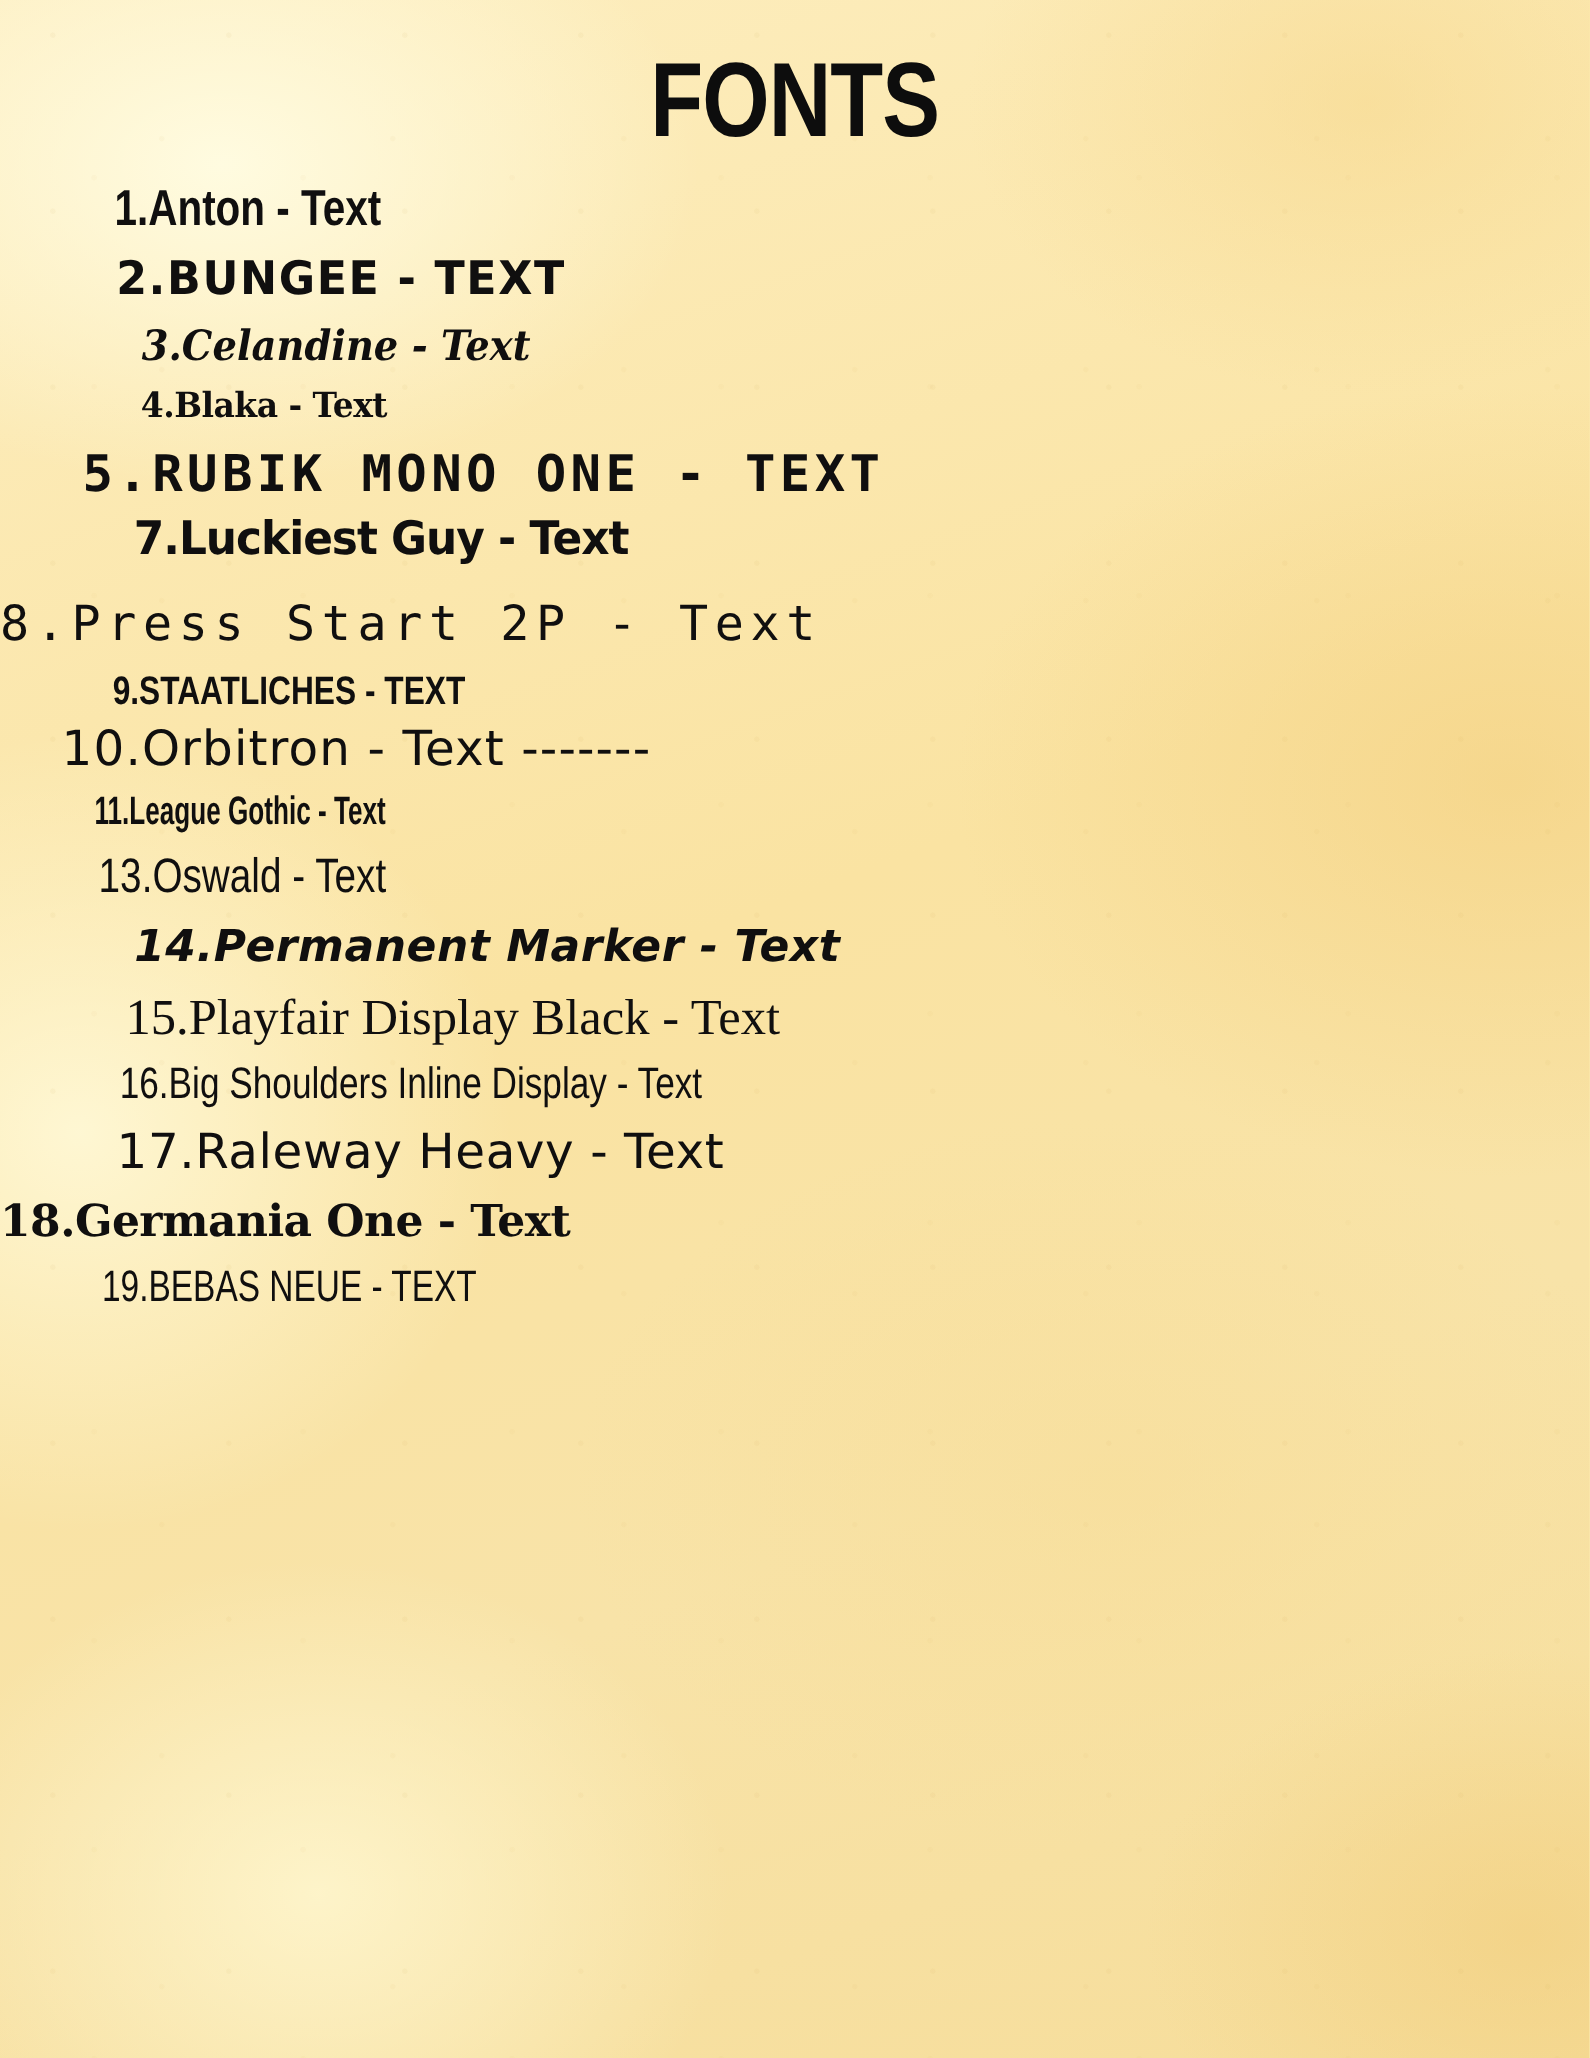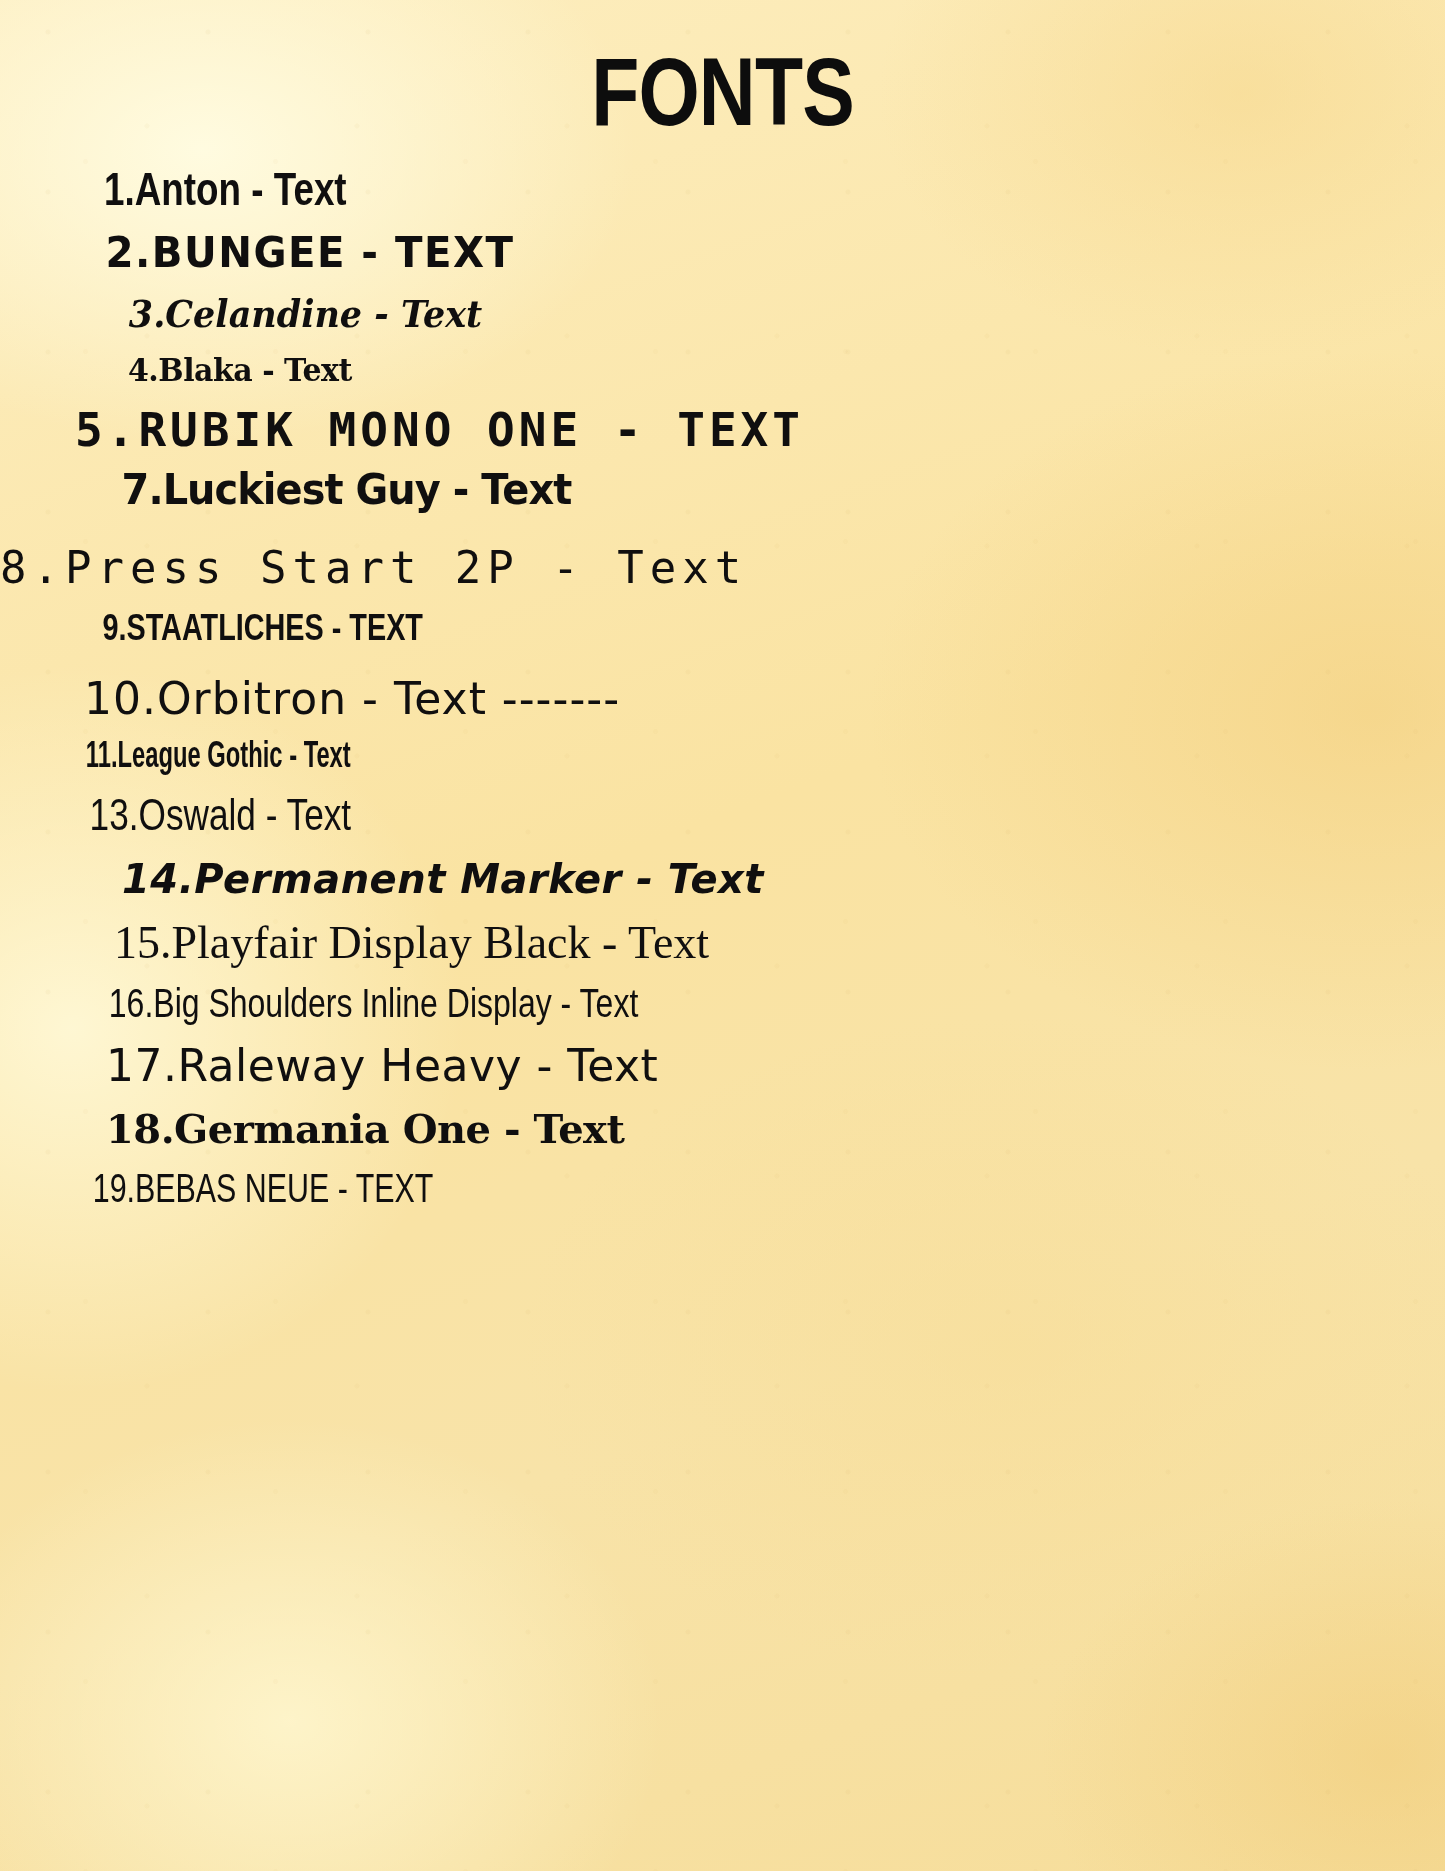--- a/index.html
+++ b/index.html
@@ -76,29 +76,29 @@
   
   .r1  { padding-left: 130px; margin-top: 22px; font-family:"Liberation Sans",sans-serif; font-weight:bold; font-size:46px; transform: scaleX(0.80); transform-origin:left center; letter-spacing:0px; }
   .r2  { padding-left: 110px; margin-top: 12px; font-family:"DejaVu Sans",sans-serif; font-weight:bold; font-size:42px; letter-spacing:1.5px; transform: scaleX(0.96); transform-origin:left center; }
   .r3  { padding-left: 140px; margin-top: 14px; font-family:"DejaVu Serif",serif; font-weight:bold; font-style:italic; font-size:38px; transform: scaleX(0.92); transform-origin:left center; }
   .r4  { padding-left: 128px; margin-top: 16px; font-family:"DejaVu Serif",serif; font-weight:bold; font-size:30px; letter-spacing:-0.5px; transform: scaleY(1.05); transform-origin:left center; }
   .r5  { padding-left: 75px;  margin-top: 16px; font-family:"DejaVu Sans Mono",monospace; font-weight:bold; font-size:46px; letter-spacing:4px; }
   .r6  { padding-left: 120px; margin-top: 16px; font-family:"DejaVu Sans",sans-serif; font-weight:bold; font-size:42px; letter-spacing:-0.5px; }
   .r7  { padding-left: 128px; margin-top: 8px;  font-family:"DejaVu Sans",sans-serif; font-weight:bold; font-size:42px; transform: scaleX(0.95); transform-origin:left center; letter-spacing:-1px; }
   .r8  {  margin-top: 28px; font-family:"DejaVu Sans Mono",monospace; font-weight:normal; font-size:44px; letter-spacing:6px; }
   .r9  { padding-left: 128px; margin-top: 14px; font-family:"Liberation Sans",sans-serif; font-weight:bold; font-size:36px; transform: scaleX(0.80); transform-origin:left center; }
-  .r10 { padding-left: 84px;  margin-top: 24px; font-family:"DejaVu Sans",sans-serif; font-weight:normal; font-size:44px; letter-spacing:1px; }
+  .r10 { padding-left: 56px;  margin-top: 6px; font-family:"DejaVu Sans",sans-serif; font-weight:normal; font-size:44px; letter-spacing:1px; }
   .r11 { padding-left: 130px; margin-top: 10px; font-family:"Liberation Sans",sans-serif; font-weight:bold; font-size:36px; transform: scaleX(0.66); transform-origin:left center; }
   .r12 { padding-left: 90px;  margin-top: 14px; font-family:"DejaVu Sans",sans-serif; font-weight:bold; font-size:46px; letter-spacing:0px; }
   .r13 { padding-left: 112px; margin-top: 14px; font-family:"Liberation Sans",sans-serif; font-weight:normal; font-size:44px; transform: scaleX(0.80); transform-origin:left center; }
   .r14 { padding-left: 122px; margin-top: 16px; font-family:"DejaVu Sans",sans-serif; font-weight:bold; font-style:italic; font-size:40px; letter-spacing:0.5px; }
   .r15 { padding-left: 114px; margin-top: 14px; font-family:"Liberation Serif",serif; font-weight:normal; font-size:46px; }
   .r16 { padding-left: 136px; margin-top: 12px; font-family:"Liberation Sans",sans-serif; font-weight:normal; font-size:40px; transform: scaleX(0.80); transform-origin:left center; }
   .r17 { padding-left: 106px; margin-top: 14px; font-family:"DejaVu Sans",sans-serif; font-weight:normal; font-size:44px; letter-spacing:0.5px; }
-  .r18 { padding-left: 106px; margin-top: 14px; font-family:"DejaVu Serif",serif; font-weight:bold; font-size:40px; letter-spacing:-0.5px; }
+  .r18 { margin-top: 14px; font-family:"DejaVu Serif",serif; font-weight:bold; font-size:40px; letter-spacing:-0.5px; }
   .r19 { padding-left: 122px; margin-top: 14px; font-family:"Liberation Sans",sans-serif; font-weight:normal; font-size:40px; transform: scaleX(0.76); transform-origin:left center; }
   .r20 { padding-left: 102px; margin-top: 14px; font-family:"DejaVu Serif",serif; font-weight:bold; font-style:italic; font-size:42px; }
 </style>
 </head>
 <body>
 
 <div id="paper"></div>
 
 <div id="content">
 

